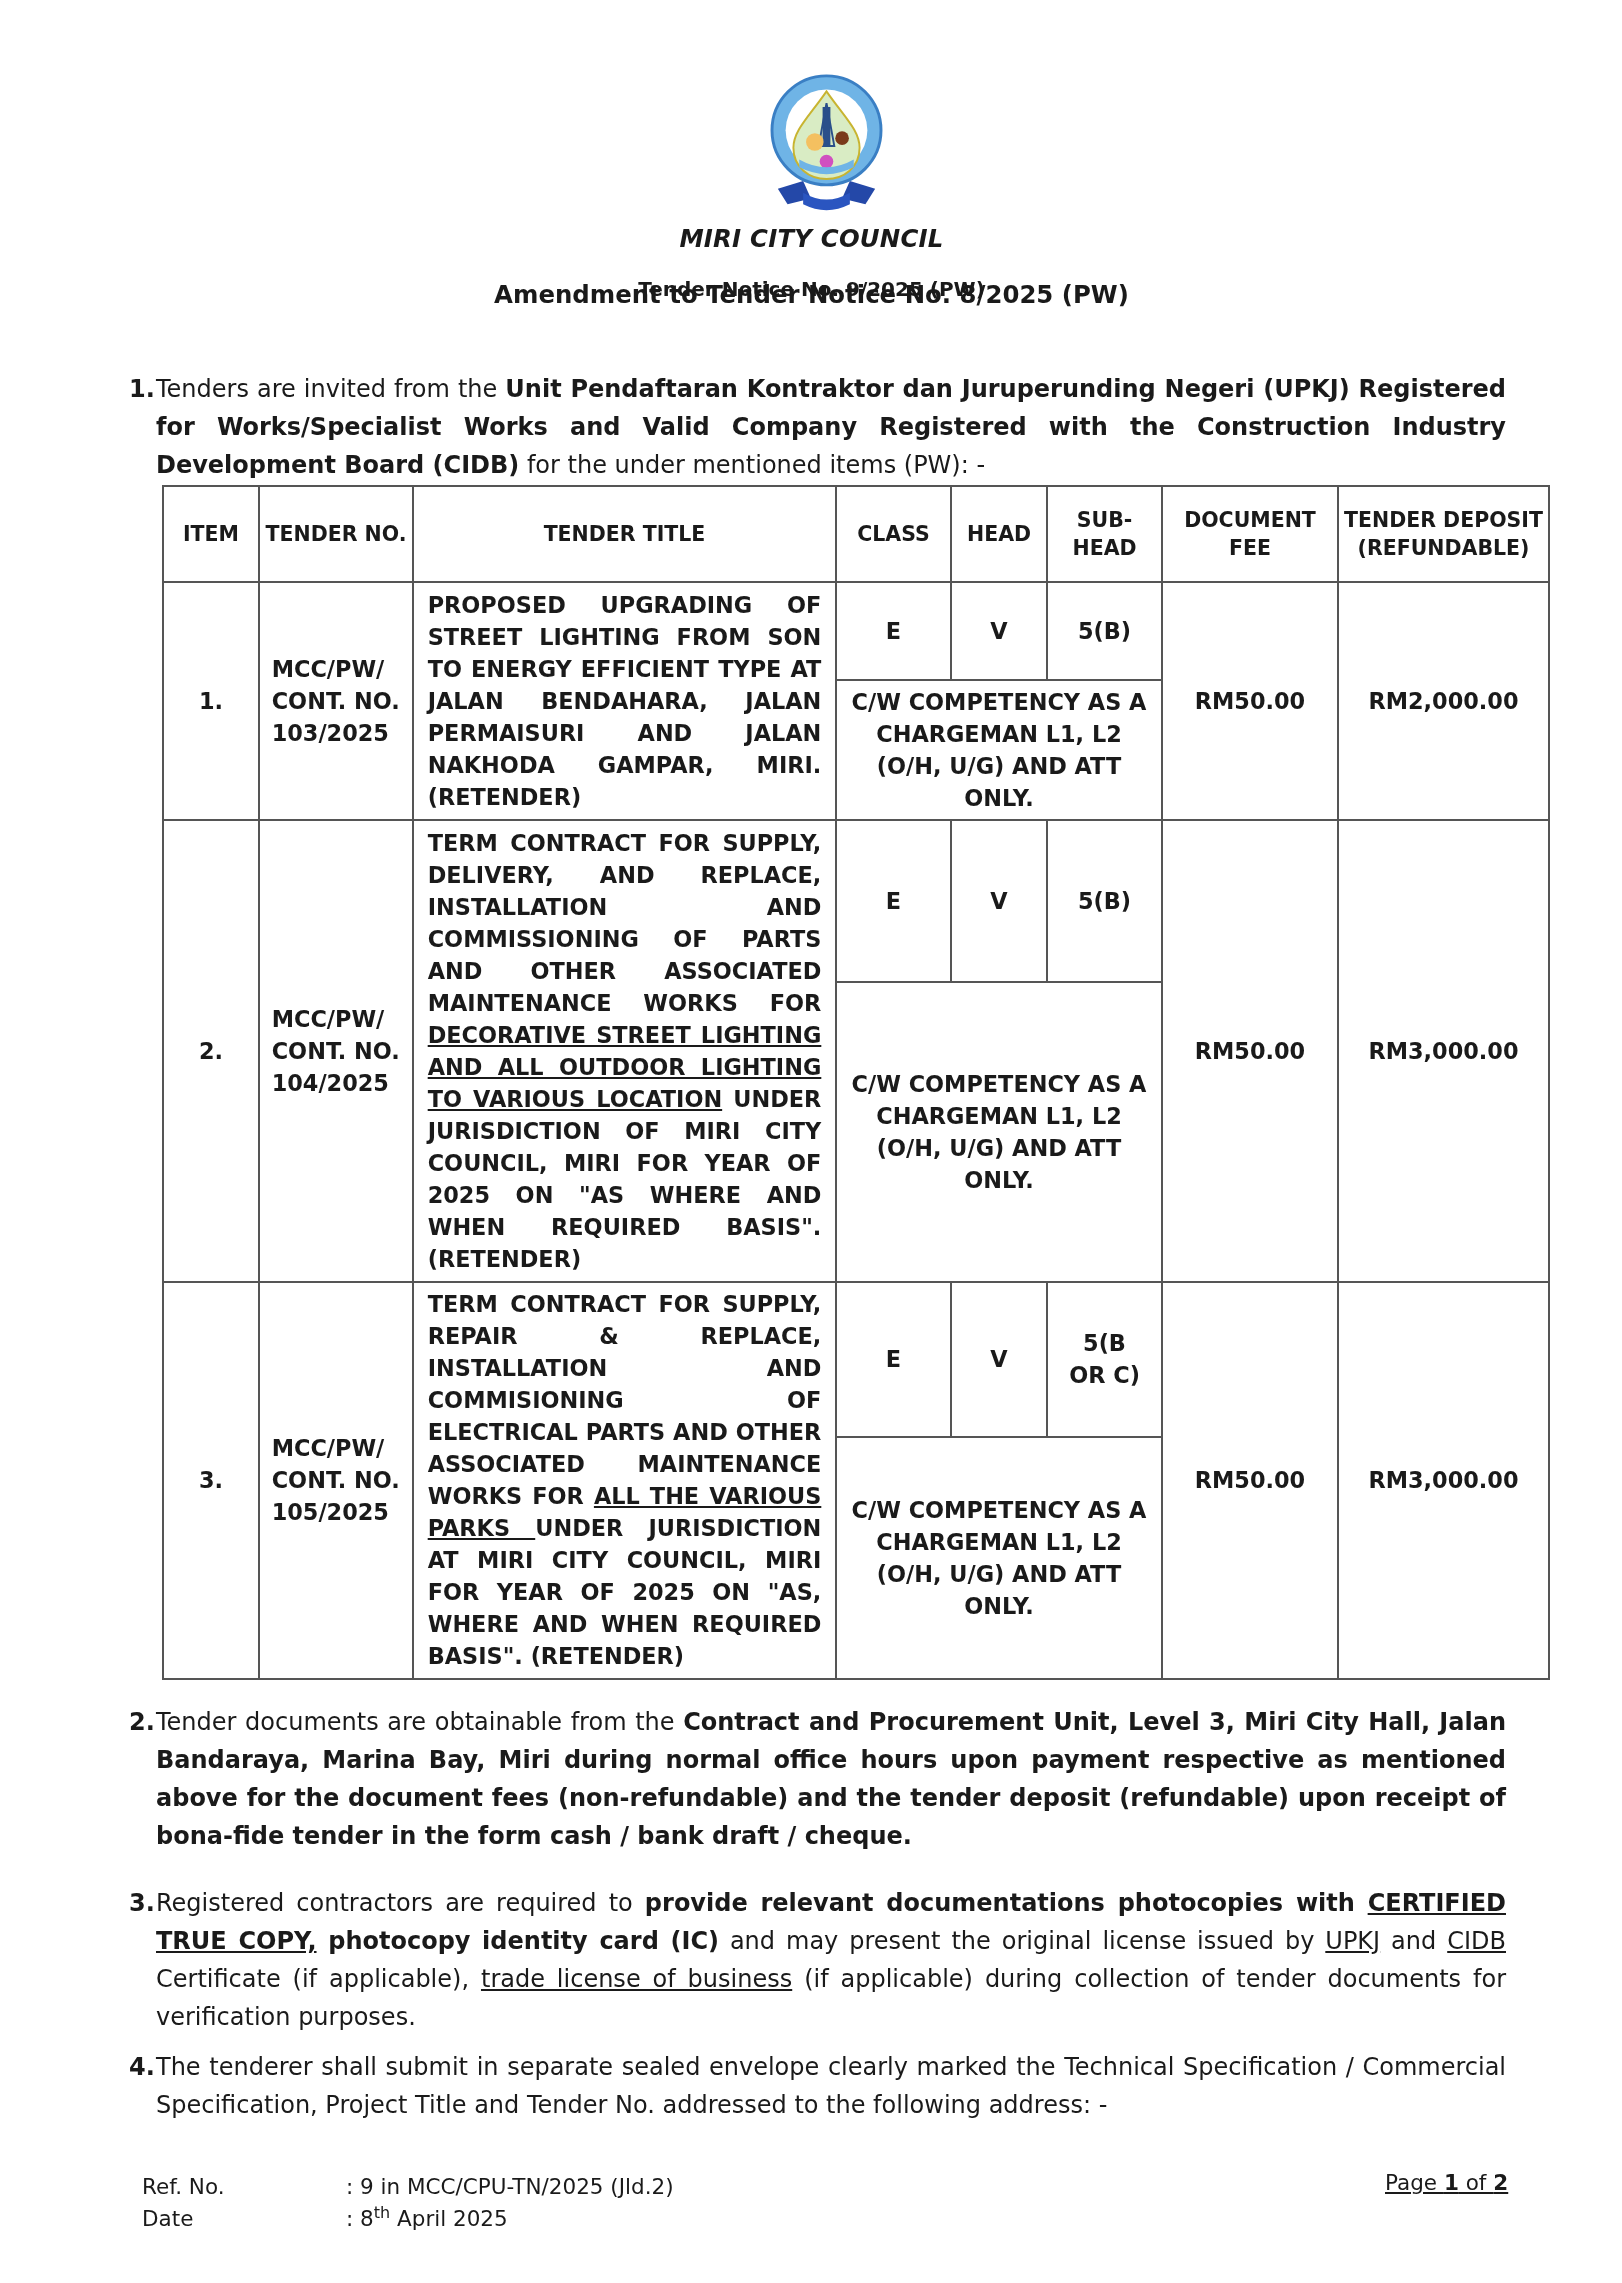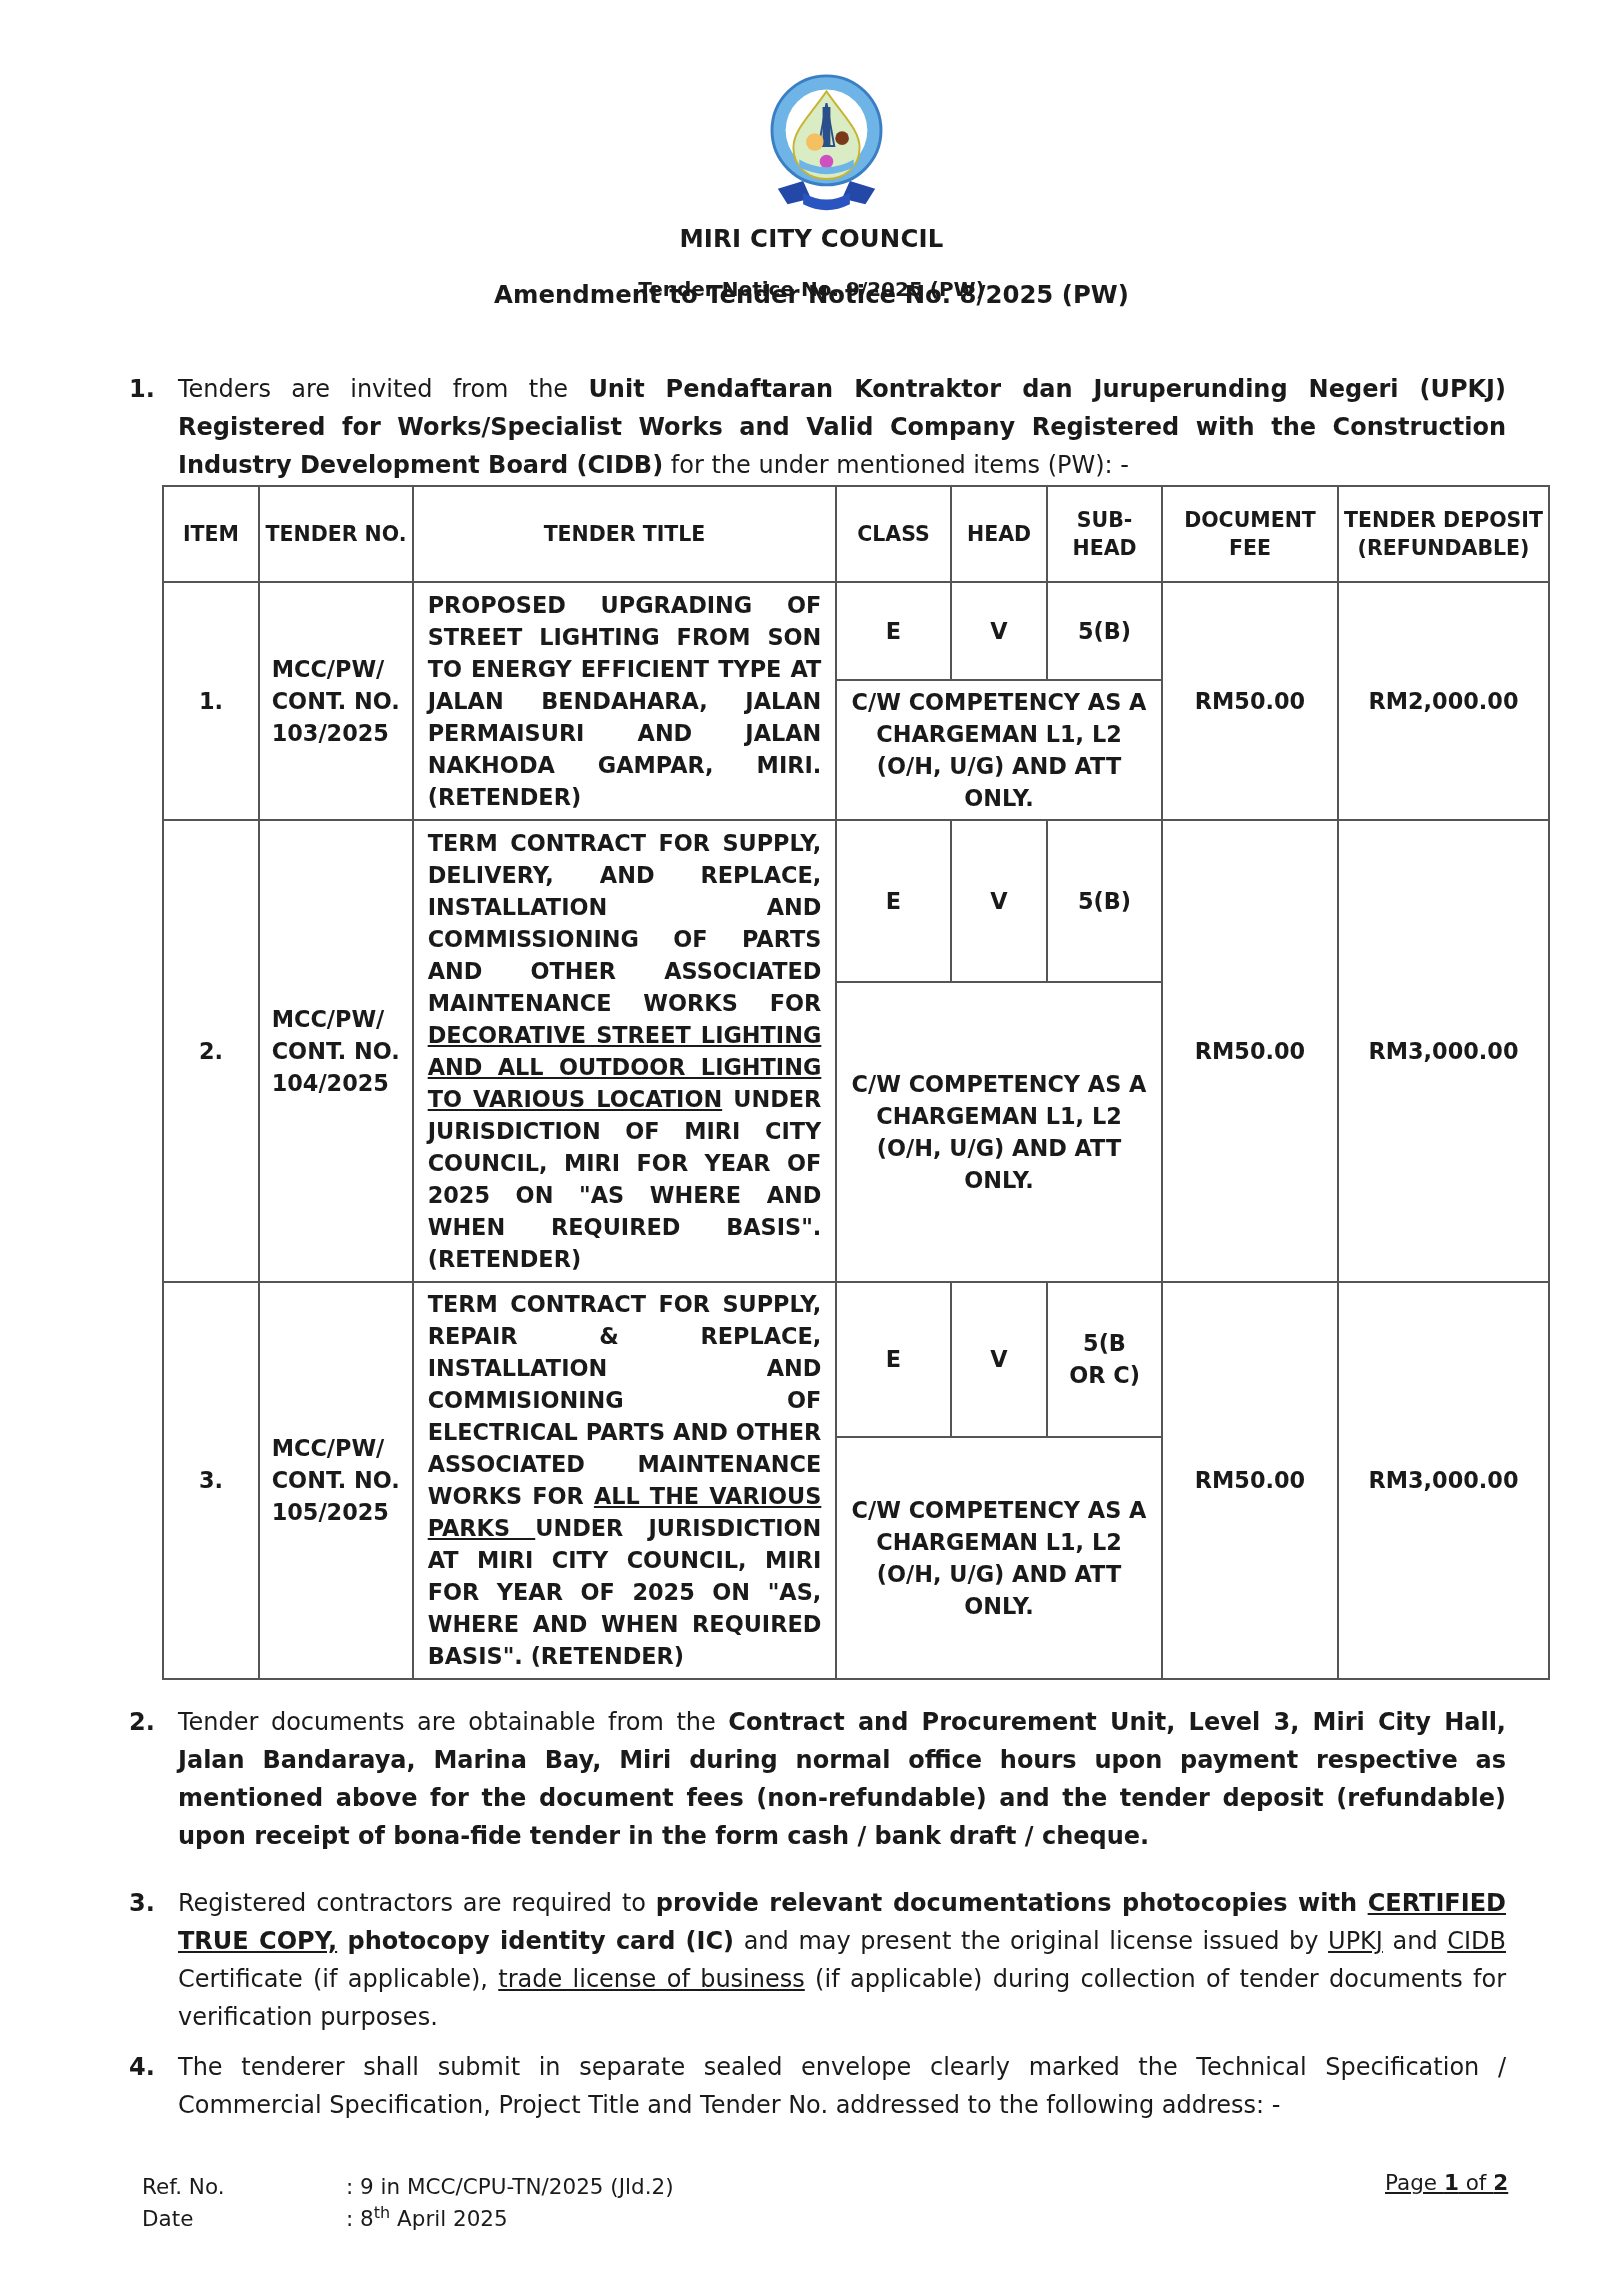--- a/index.html
+++ b/index.html
@@ -2,27 +2,27 @@
 <html><head>
 <meta charset="utf-8">
 <style>
   html, body { margin: 0; padding: 0; background: #ffffff; }
   body {
     width: 1623px; height: 2283px; position: relative; overflow: hidden;
     font-family: "DejaVu Sans", sans-serif; color: #1a1a1a;
   }
   .logo { position: absolute; left: 764px; top: 70px; width: 125px; height: 146px; }
   .header { position: absolute; left: 0; width: 1623px; text-align: center; font-weight: bold; }
-  .h1 { top: 224px; font-size: 24.4px; letter-spacing: 0.2px; }
+  .h1 { top: 224px; font-size: 24.4px; letter-spacing: 0.2px; font-style: italic; }
   .h2 { top: 257px; font-size: 20px; margin-top: 20px; }
   .h3 { top: 280px; font-size: 24.4px; }
 
   .para { position: absolute; left: 129px; width: 1377px; font-size: 24px; line-height: 38px; text-align: justify; }
   .para .num { position: absolute; left: 0; top: 0; font-weight: bold; }
-  .para .txt { margin-left: 49px; display: block; }
+  .para .txt { margin-left: 27px; display: block; }
   .b { font-weight: bold; }
   .u { text-decoration: underline; }
 
   .p1 { top: 370px; }
   .p2 { top: 1703px; }
   .p3 { top: 1884px; }
   .p4 { top: 2048px; }
 
   table.tender {
     position: absolute; left: 162px; top: 485px; width: 1385px;

